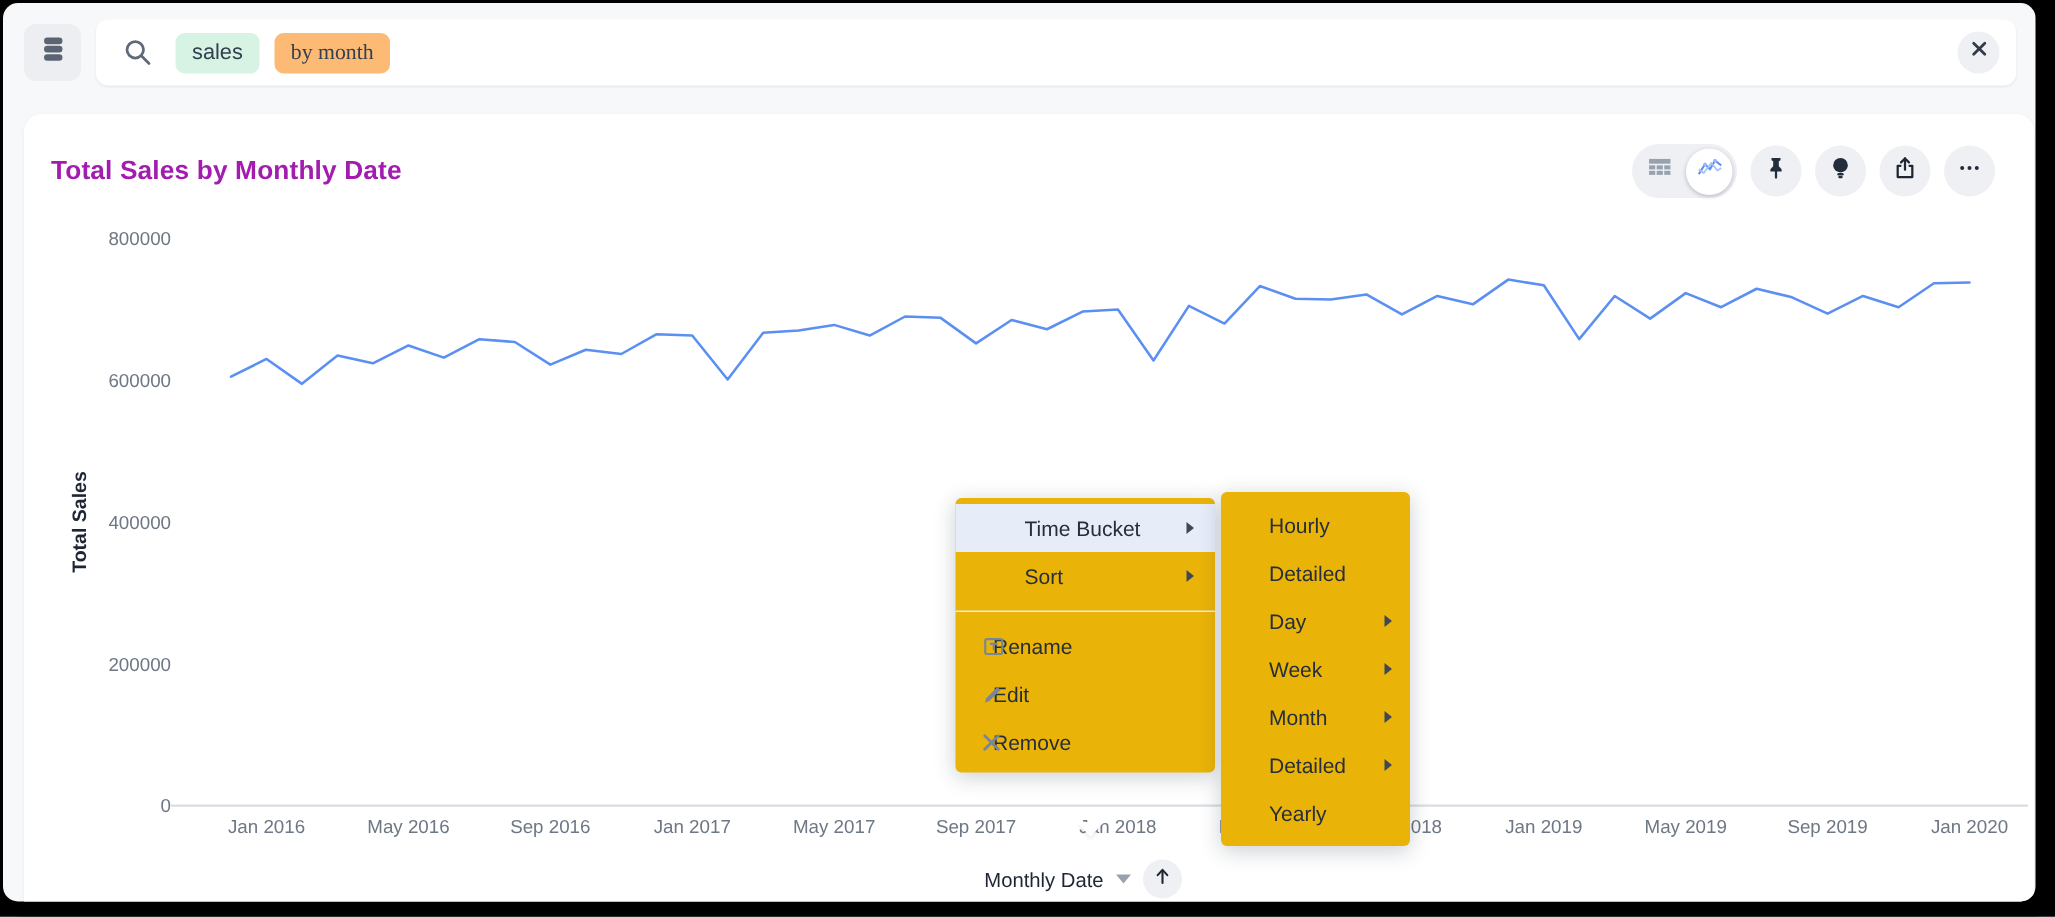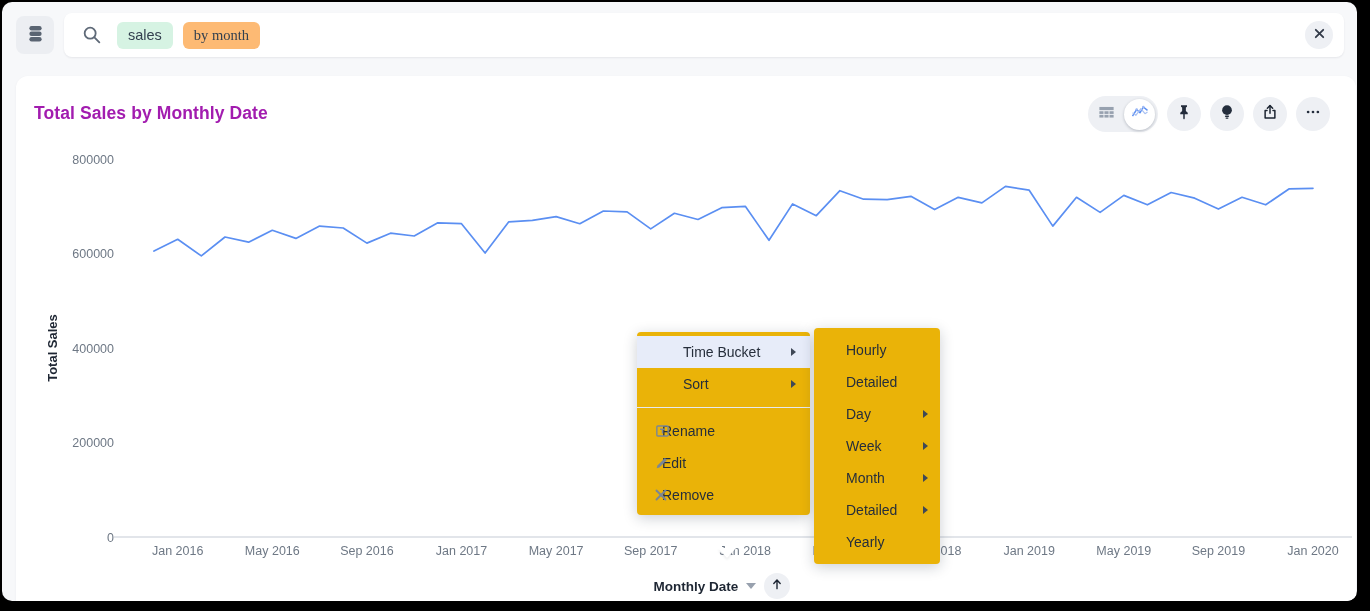--- a/index.html
+++ b/index.html
@@ -27,21 +27,21 @@
   .toggle-opt.selected{background:#fff;box-shadow:0 1px 3px rgba(20,30,50,.25);}
   .tb-circle{width:34px;height:34px;border-radius:50%;background:#eef0f4;display:flex;align-items:center;justify-content:center;}
 
   
   .chart-svg{position:absolute;left:0;top:0;width:1355px;height:599px;}
   .tick{font-size:12.5px;fill:#6e7885;}
   .ylabel{font-size:13px;font-weight:700;fill:#1e2633;}
 
   
   .axis-ctl{position:absolute;left:620px;top:569px;width:200px;height:30px;display:flex;align-items:center;justify-content:center;gap:8px;}
-  .axis-ctl .lbl{font-size:13.5px;font-weight:700;color:#1e2633;}
+  .axis-ctl .lbl{font-size:13.5px;font-weight:400;color:#1e2633;}
   .caret-down{width:0;height:0;border-left:5px solid transparent;border-right:5px solid transparent;border-top:6px solid #98a1ae;}
   .sort-btn{width:26px;height:26px;border-radius:50%;background:#eef0f4;display:flex;align-items:center;justify-content:center;}
 
   
   .menu{position:absolute;background:#eab308;border-radius:4px;box-shadow:0 3px 14px rgba(25,35,55,.22);padding:4px 0;z-index:20;}
   .menu.main{left:635px;top:330px;width:173px;}
   .menu.sub{left:812px;top:326px;width:126px;padding:6px 0;}
   .menu-item{height:32px;display:flex;align-items:center;font-size:14px;color:#262e3b;position:relative;}
   .menu.main .menu-item{padding-left:46px;}
   .menu.main .menu-item.with-icon{padding-left:25px;}

